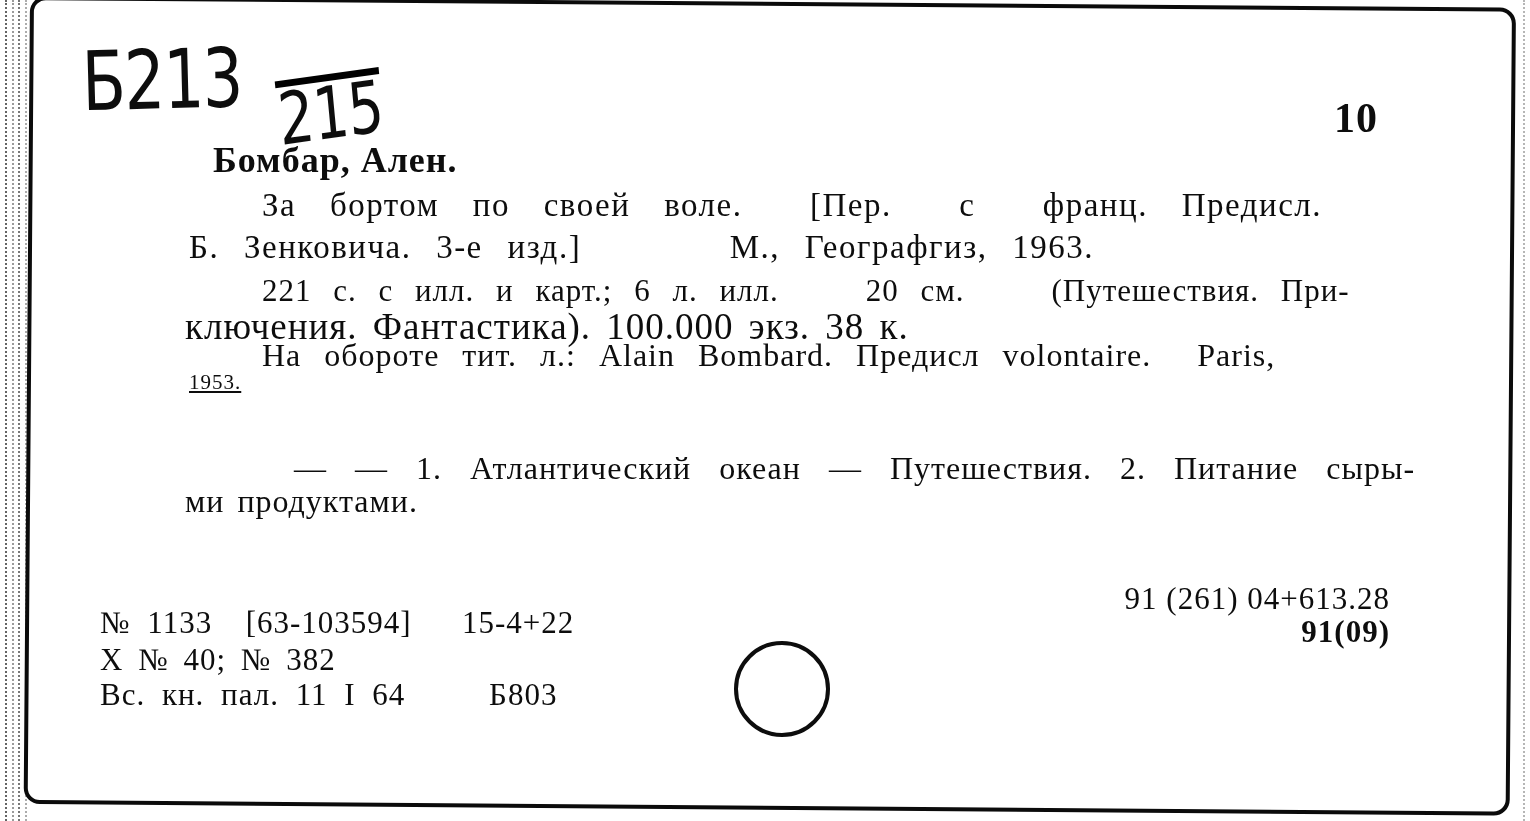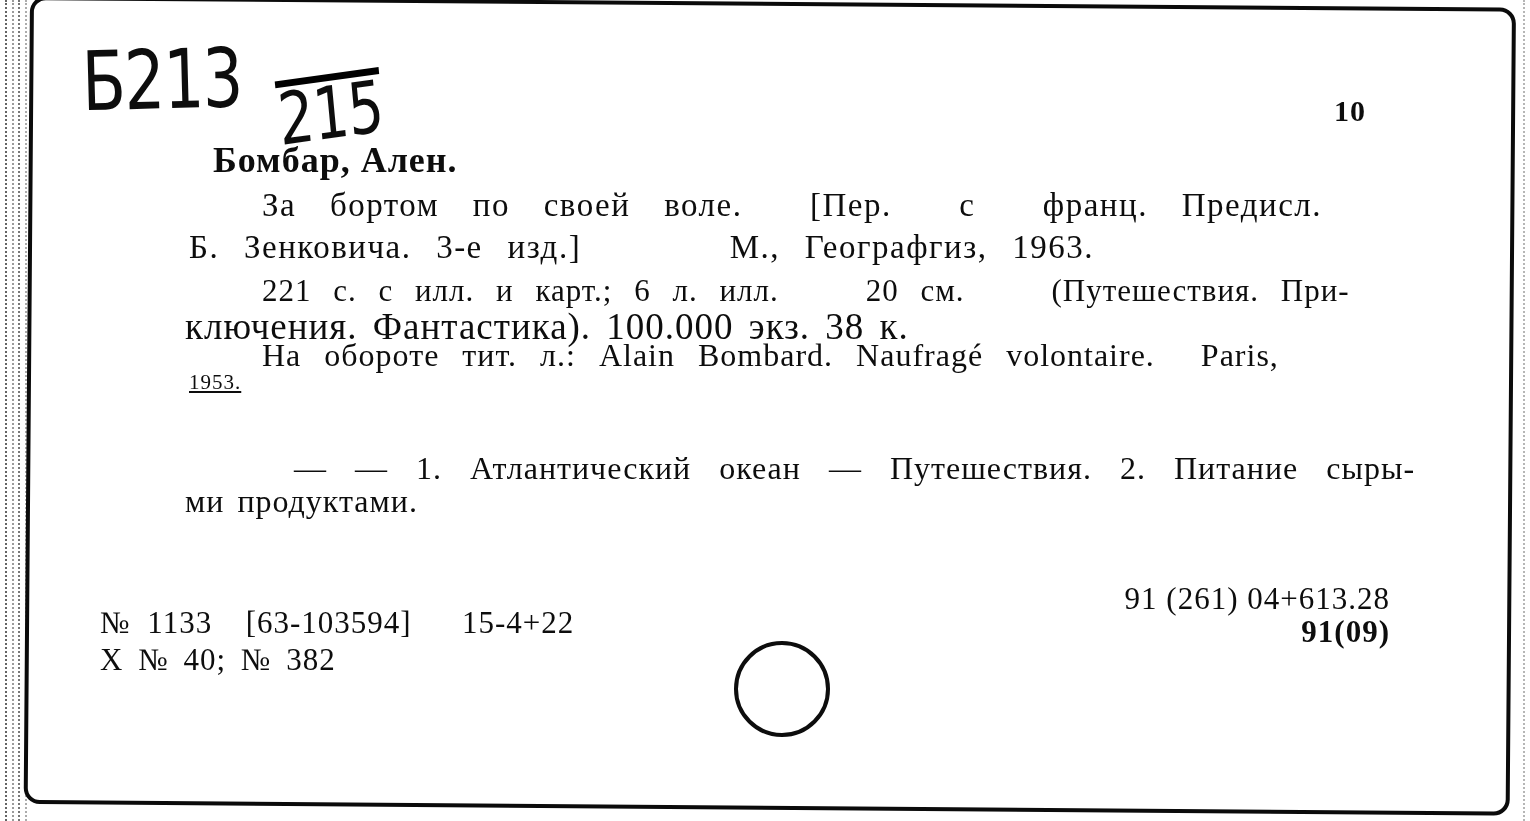--- a/index.html
+++ b/index.html
@@ -63,21 +63,21 @@
     padding-top: 2px;
     margin-left: -10px;
     transform: translateY(40px) scaleX(0.78) rotate(-5deg);
     transform-origin: left center;
     line-height: 0.85;
   }
   .page-number {
     position: absolute;
     left: 1334px;
     top: 94px;
-    font-size: 30px;
+    font-size: 42px;
     font-weight: bold;
     letter-spacing: 1px;
   }
   .line { position: absolute; white-space: pre; line-height: 1; }
   .author      { left: 213px; top: 142px; font-size: 36px; font-weight: bold; letter-spacing: 1px; }
   .t1          { left: 262px; top: 189px; font-size: 33px; word-spacing: 24px; letter-spacing: 1.5px; }
   .t2          { left: 189px; top: 231px; font-size: 33px; word-spacing: 15px; letter-spacing: 1.5px; }
   .c1          { left: 262px; top: 275px; font-size: 31px; word-spacing: 13px; letter-spacing: 1px; }
   .c2          { left: 185px; top: 308px; font-size: 37px; word-spacing: 5px;  letter-spacing: 1px; }
   .n1          { left: 262px; top: 339px; font-size: 32px; word-spacing: 14px; letter-spacing: 1px; }
@@ -117,26 +117,27 @@
     <span class="hw-num">Б213</span><span class="hw-den">215</span>
   </div>
 
   <div class="page-number">10</div>
 
   <div class="line author">Бомбар, Ален.</div>
   <div class="line t1">За бортом по своей воле.  [Пер.  с  франц. Предисл.</div>
   <div class="line t2">Б. Зенковича. 3-е изд.]      М., Географгиз, 1963.</div>
   <div class="line c1">221 с. с илл. и карт.; 6 л. илл.    20 см.    (Путешествия. При-</div>
   <div class="line c2">ключения. Фантастика). 100.000 экз. 38 к.</div>
-  <div class="line n1">На обороте тит. л.: Alain Bombard. Naufragé volontaire.  Paris,</div>
+  <div class="line n1">На обороте тит. л.: Alain Bombard. Предисл volontaire.  Paris,</div>
   <div class="line n2">1953.</div>
   <div class="line s1">— — 1. Атлантический океан — Путешествия. 2. Питание сыры-</div>
   <div class="line s2">ми продуктами.</div>
 
   <div class="line cls1">91 (261) 04+613.28</div>
   <div class="line cls2">91(09)</div>
 
   <div class="line f1">№ 1133  [63-103594]   15-4+22</div>
   <div class="line f2">Х № 40; № 382</div>
+  <div class="line f3">Вс. кн. пал. 11 I 64     Б803</div>
 
   <div class="hole-punch"></div>
 
 </div>
 
 </body></html>

